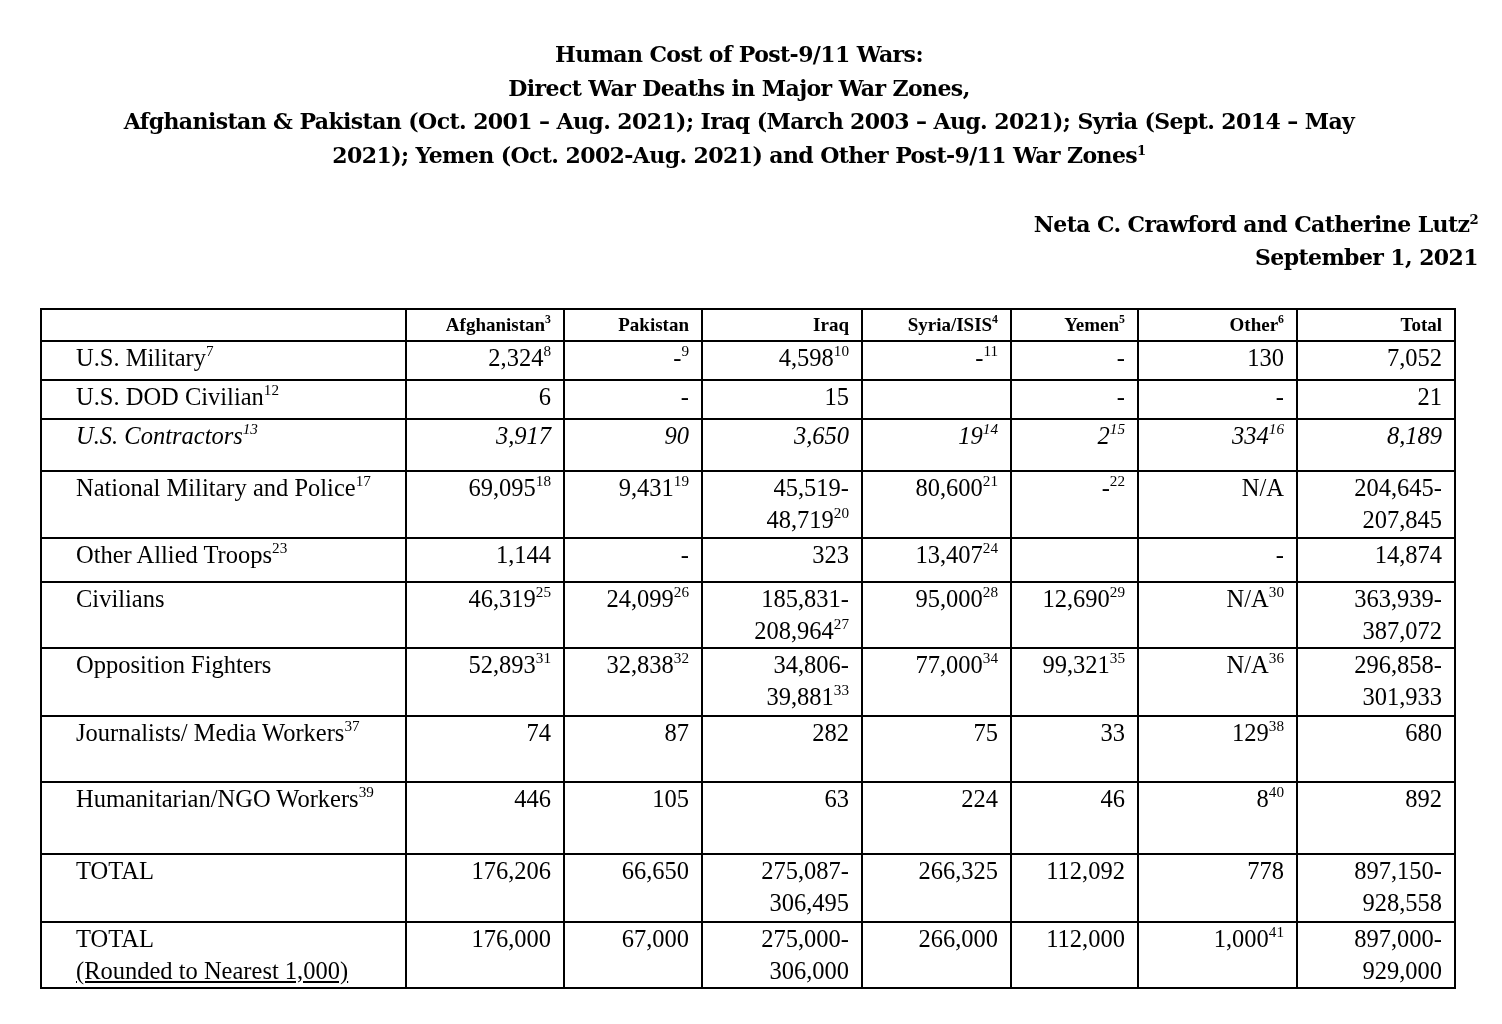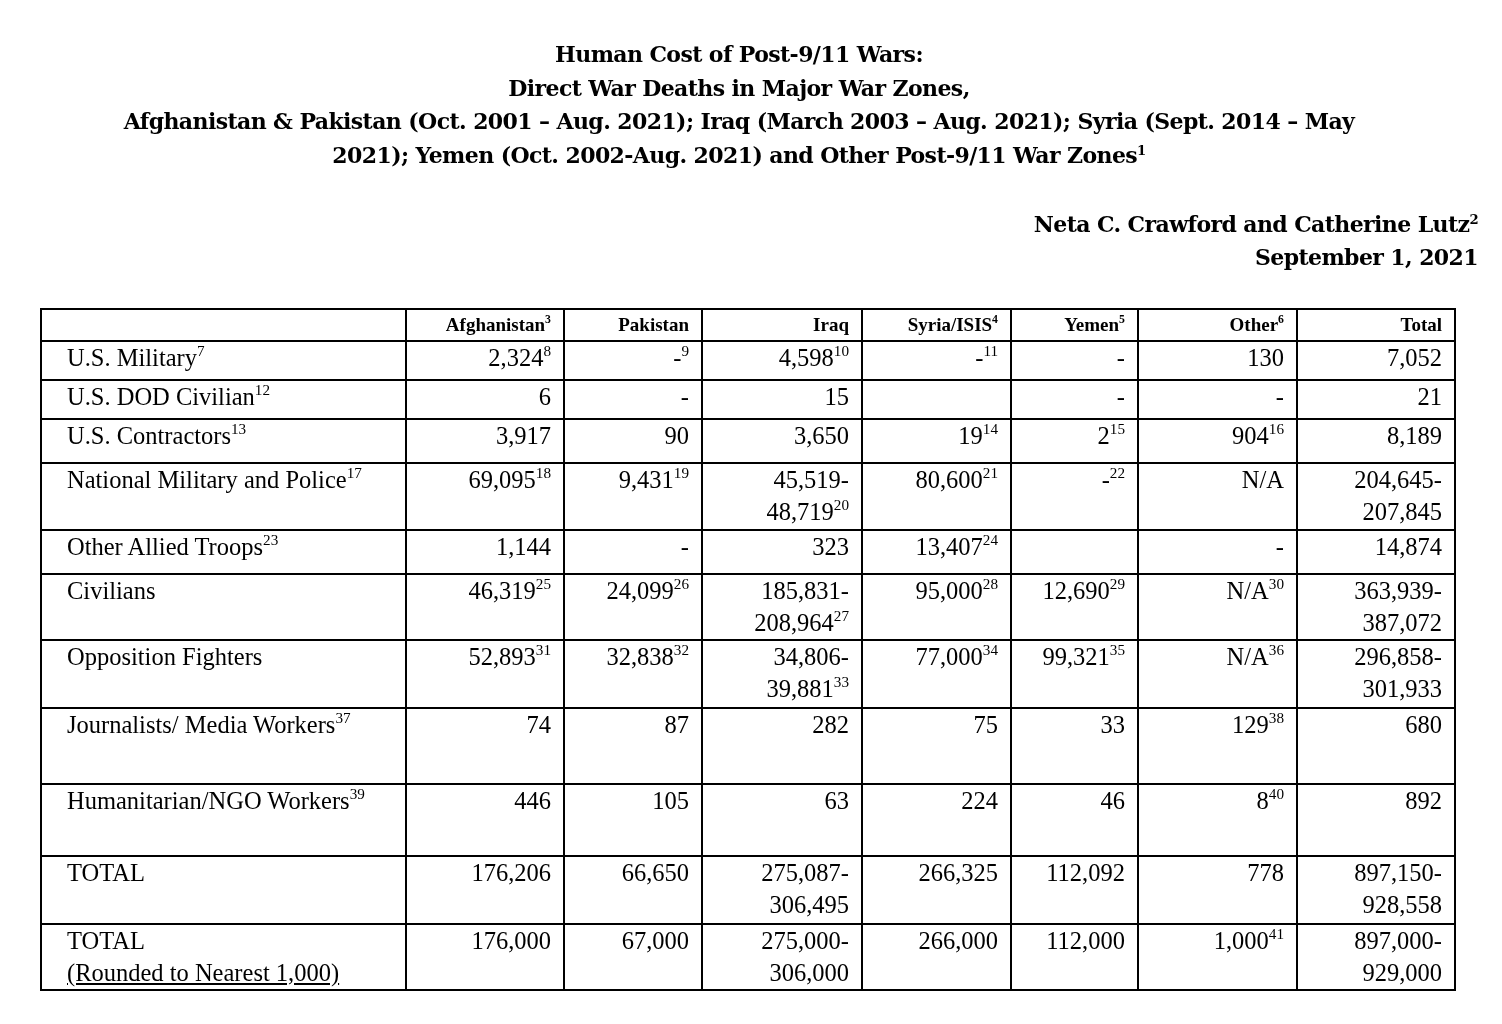--- a/index.html
+++ b/index.html
@@ -33,21 +33,21 @@
     vertical-align: top;
     text-align: right;
     line-height: 32px;
     white-space: nowrap;
     box-sizing: border-box;
   }
   table.deaths th {
     font-size: 19px; font-weight: bold; line-height: 26px; padding-top: 2px;
   }
   table.deaths td.label, table.deaths th.label {
-    text-align: left; padding-left: 25px;
+    text-align: left; padding-left: 34px;
   }
   col.c0 { width: 365px; }
   col.c1 { width: 158px; }
   col.c2 { width: 138px; }
   col.c3 { width: 160px; }
   col.c4 { width: 149px; }
   col.c5 { width: 127px; }
   col.c6 { width: 159px; }
   col.c7 { width: 158px; }
   td .v { display: block; }
@@ -104,28 +104,28 @@
       <tr style="height: 39px;">
         <td class="label"><span>U.S. DOD Civilian</span><sup>12</sup></td>
         <td><span>6</span></td>
         <td><span>-</span></td>
         <td><span>15</span></td>
         <td><span></span></td>
         <td><span>-</span></td>
         <td><span>-</span></td>
         <td><span>21</span></td>
       </tr>
-      <tr style="height: 44px;">
+      <tr style="height: 52px; font-style: italic;">
         <td class="label"><span>U.S. Contractors</span><sup>13</sup></td>
         <td><span>3,917</span></td>
         <td><span>90</span></td>
         <td><span>3,650</span></td>
         <td><span>19</span><sup>14</sup></td>
         <td><span>2</span><sup>15</sup></td>
-        <td><span>904</span><sup>16</sup></td>
+        <td><span>334</span><sup>16</sup></td>
         <td><span>8,189</span></td>
       </tr>
       <tr style="height: 67px;">
         <td class="label"><span>National Military and Police</span><sup>17</sup></td>
         <td><span>69,095</span><sup>18</sup></td>
         <td><span>9,431</span><sup>19</sup></td>
         <td>
           <span class="v"><span>45,519-</span></span>
           <span class="v"><span>48,719</span><sup>20</sup></span>
         </td>
@@ -172,21 +172,21 @@
           <span class="v"><span>39,881</span><sup>33</sup></span>
         </td>
         <td><span>77,000</span><sup>34</sup></td>
         <td><span>99,321</span><sup>35</sup></td>
         <td><span>N/A</span><sup>36</sup></td>
         <td>
           <span class="v"><span>296,858-</span></span>
           <span class="v"><span>301,933</span></span>
         </td>
       </tr>
-      <tr style="height: 76px;">
+      <tr style="height: 66px;">
         <td class="label"><span>Journalists/ Media Workers</span><sup>37</sup></td>
         <td><span>74</span></td>
         <td><span>87</span></td>
         <td><span>282</span></td>
         <td><span>75</span></td>
         <td><span>33</span></td>
         <td><span>129</span><sup>38</sup></td>
         <td><span>680</span></td>
       </tr>
       <tr style="height: 72px;">

